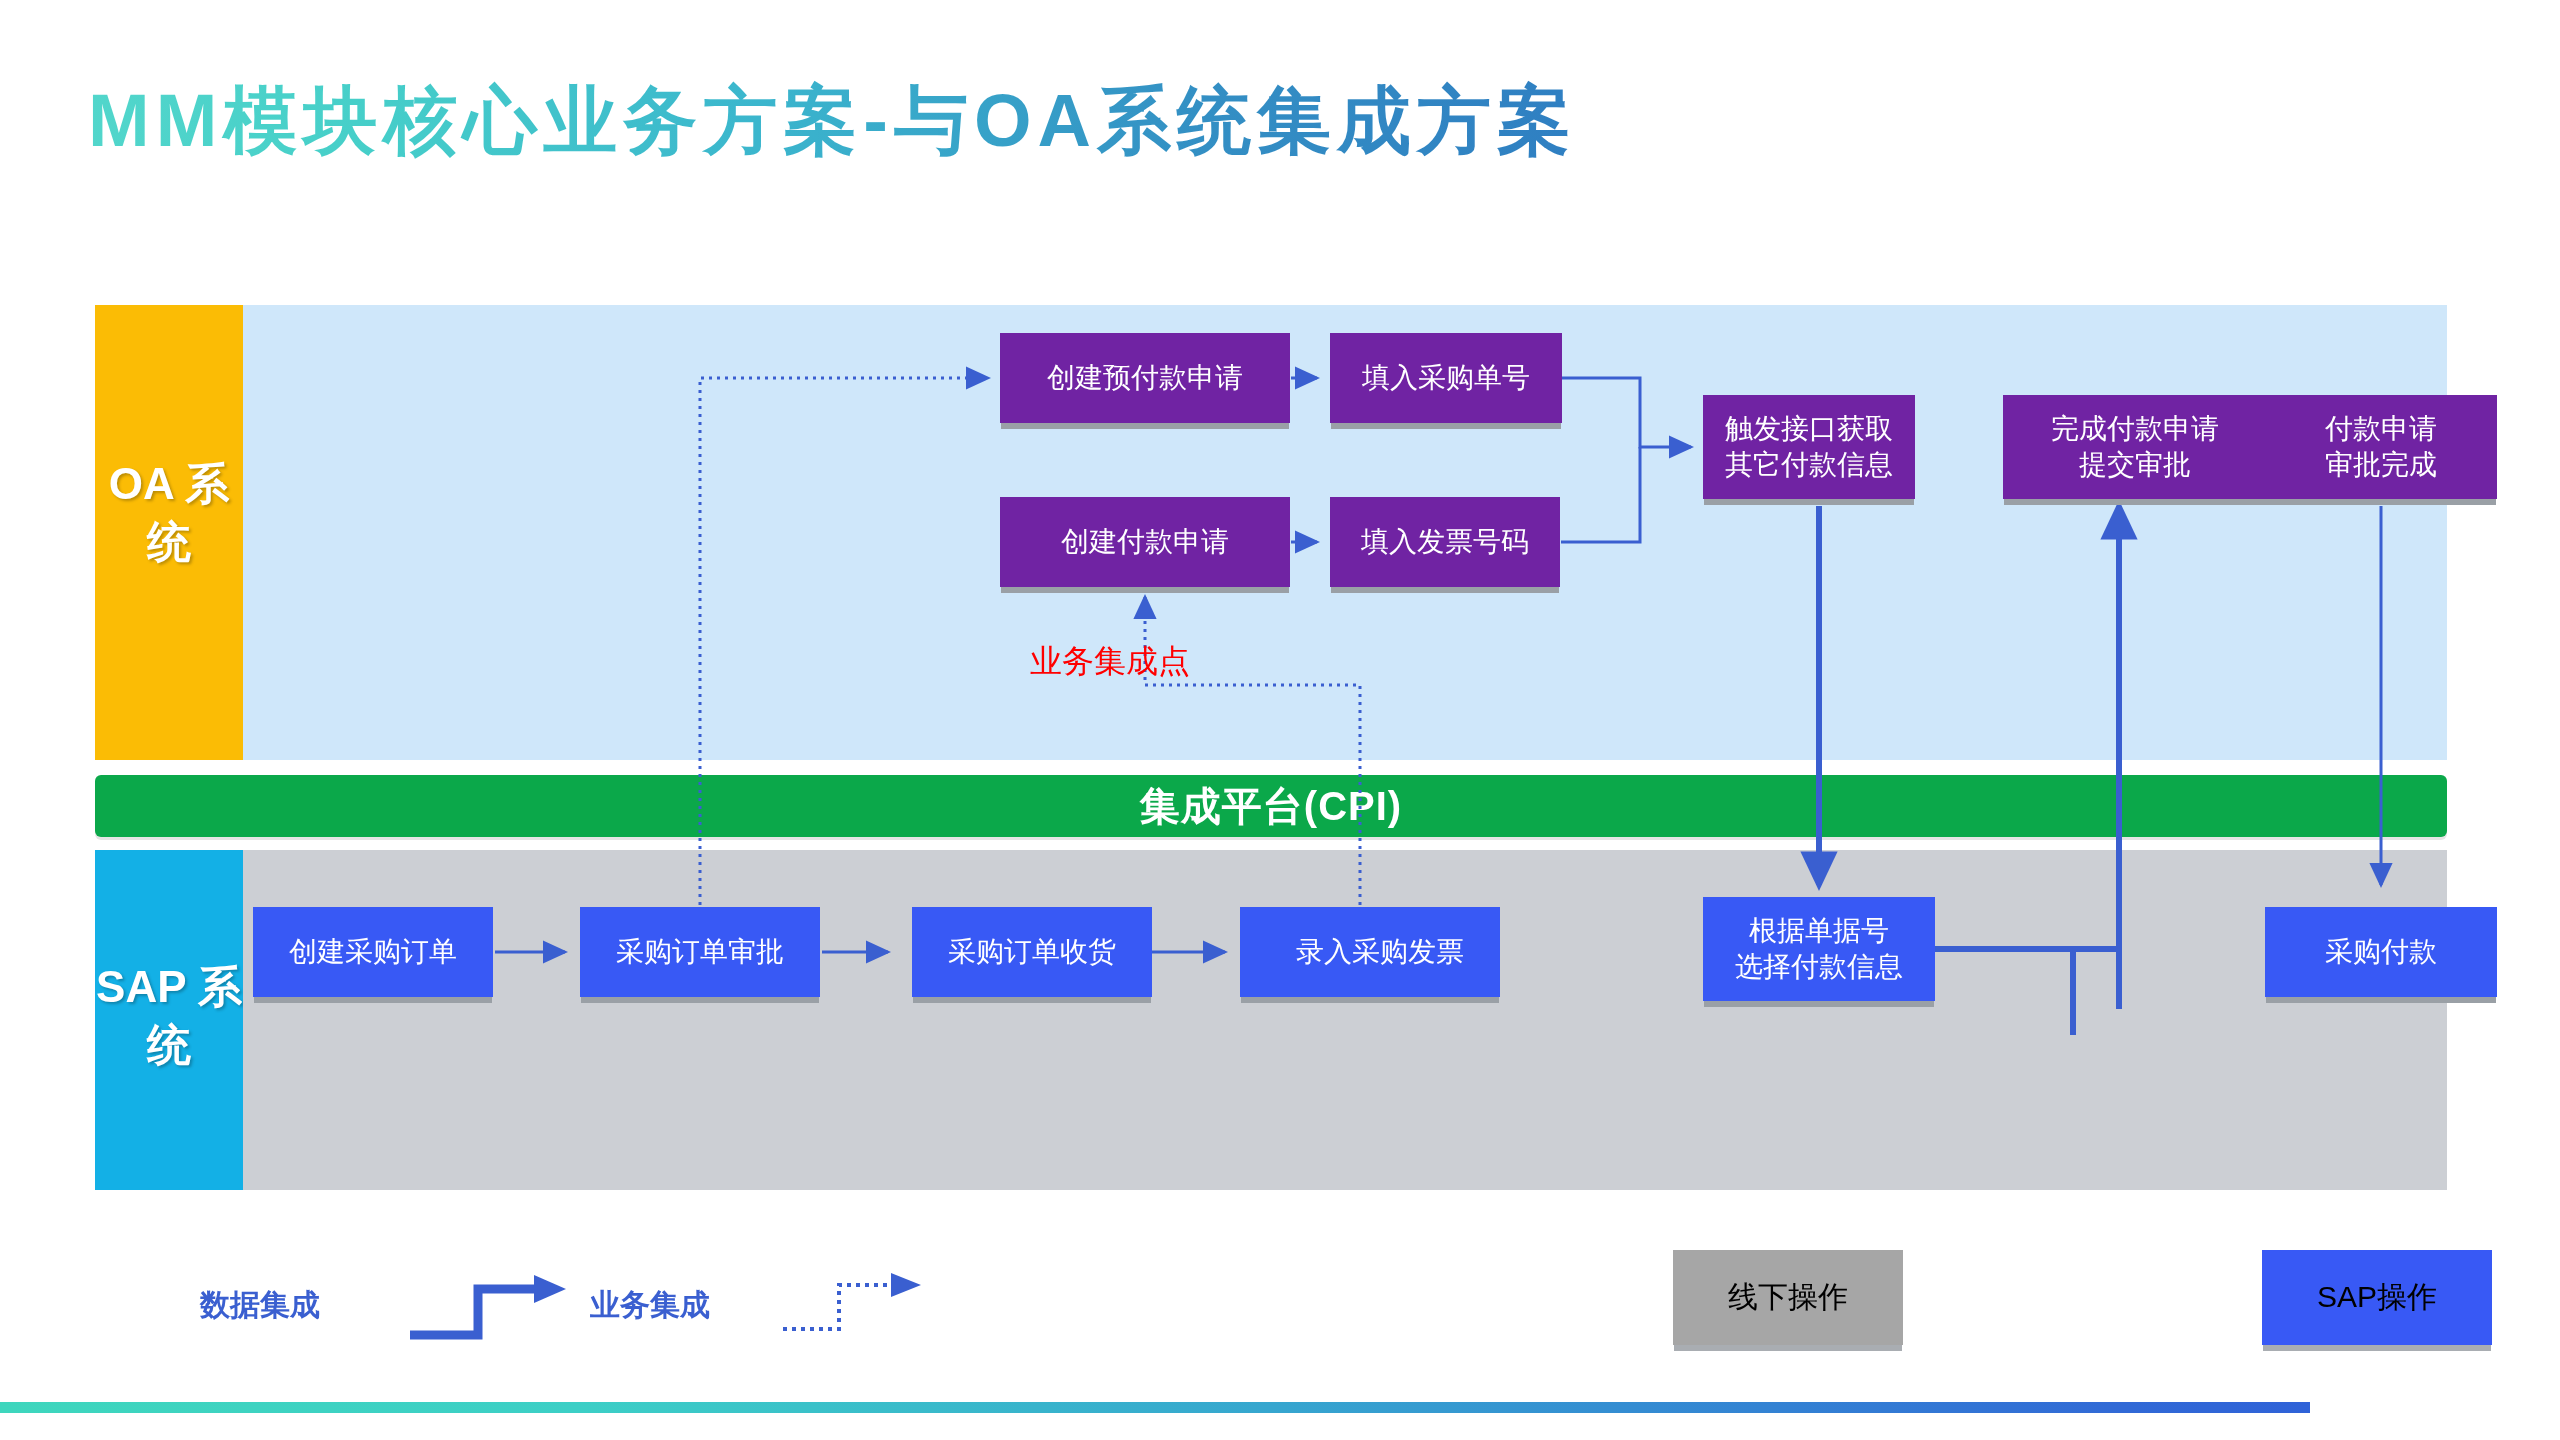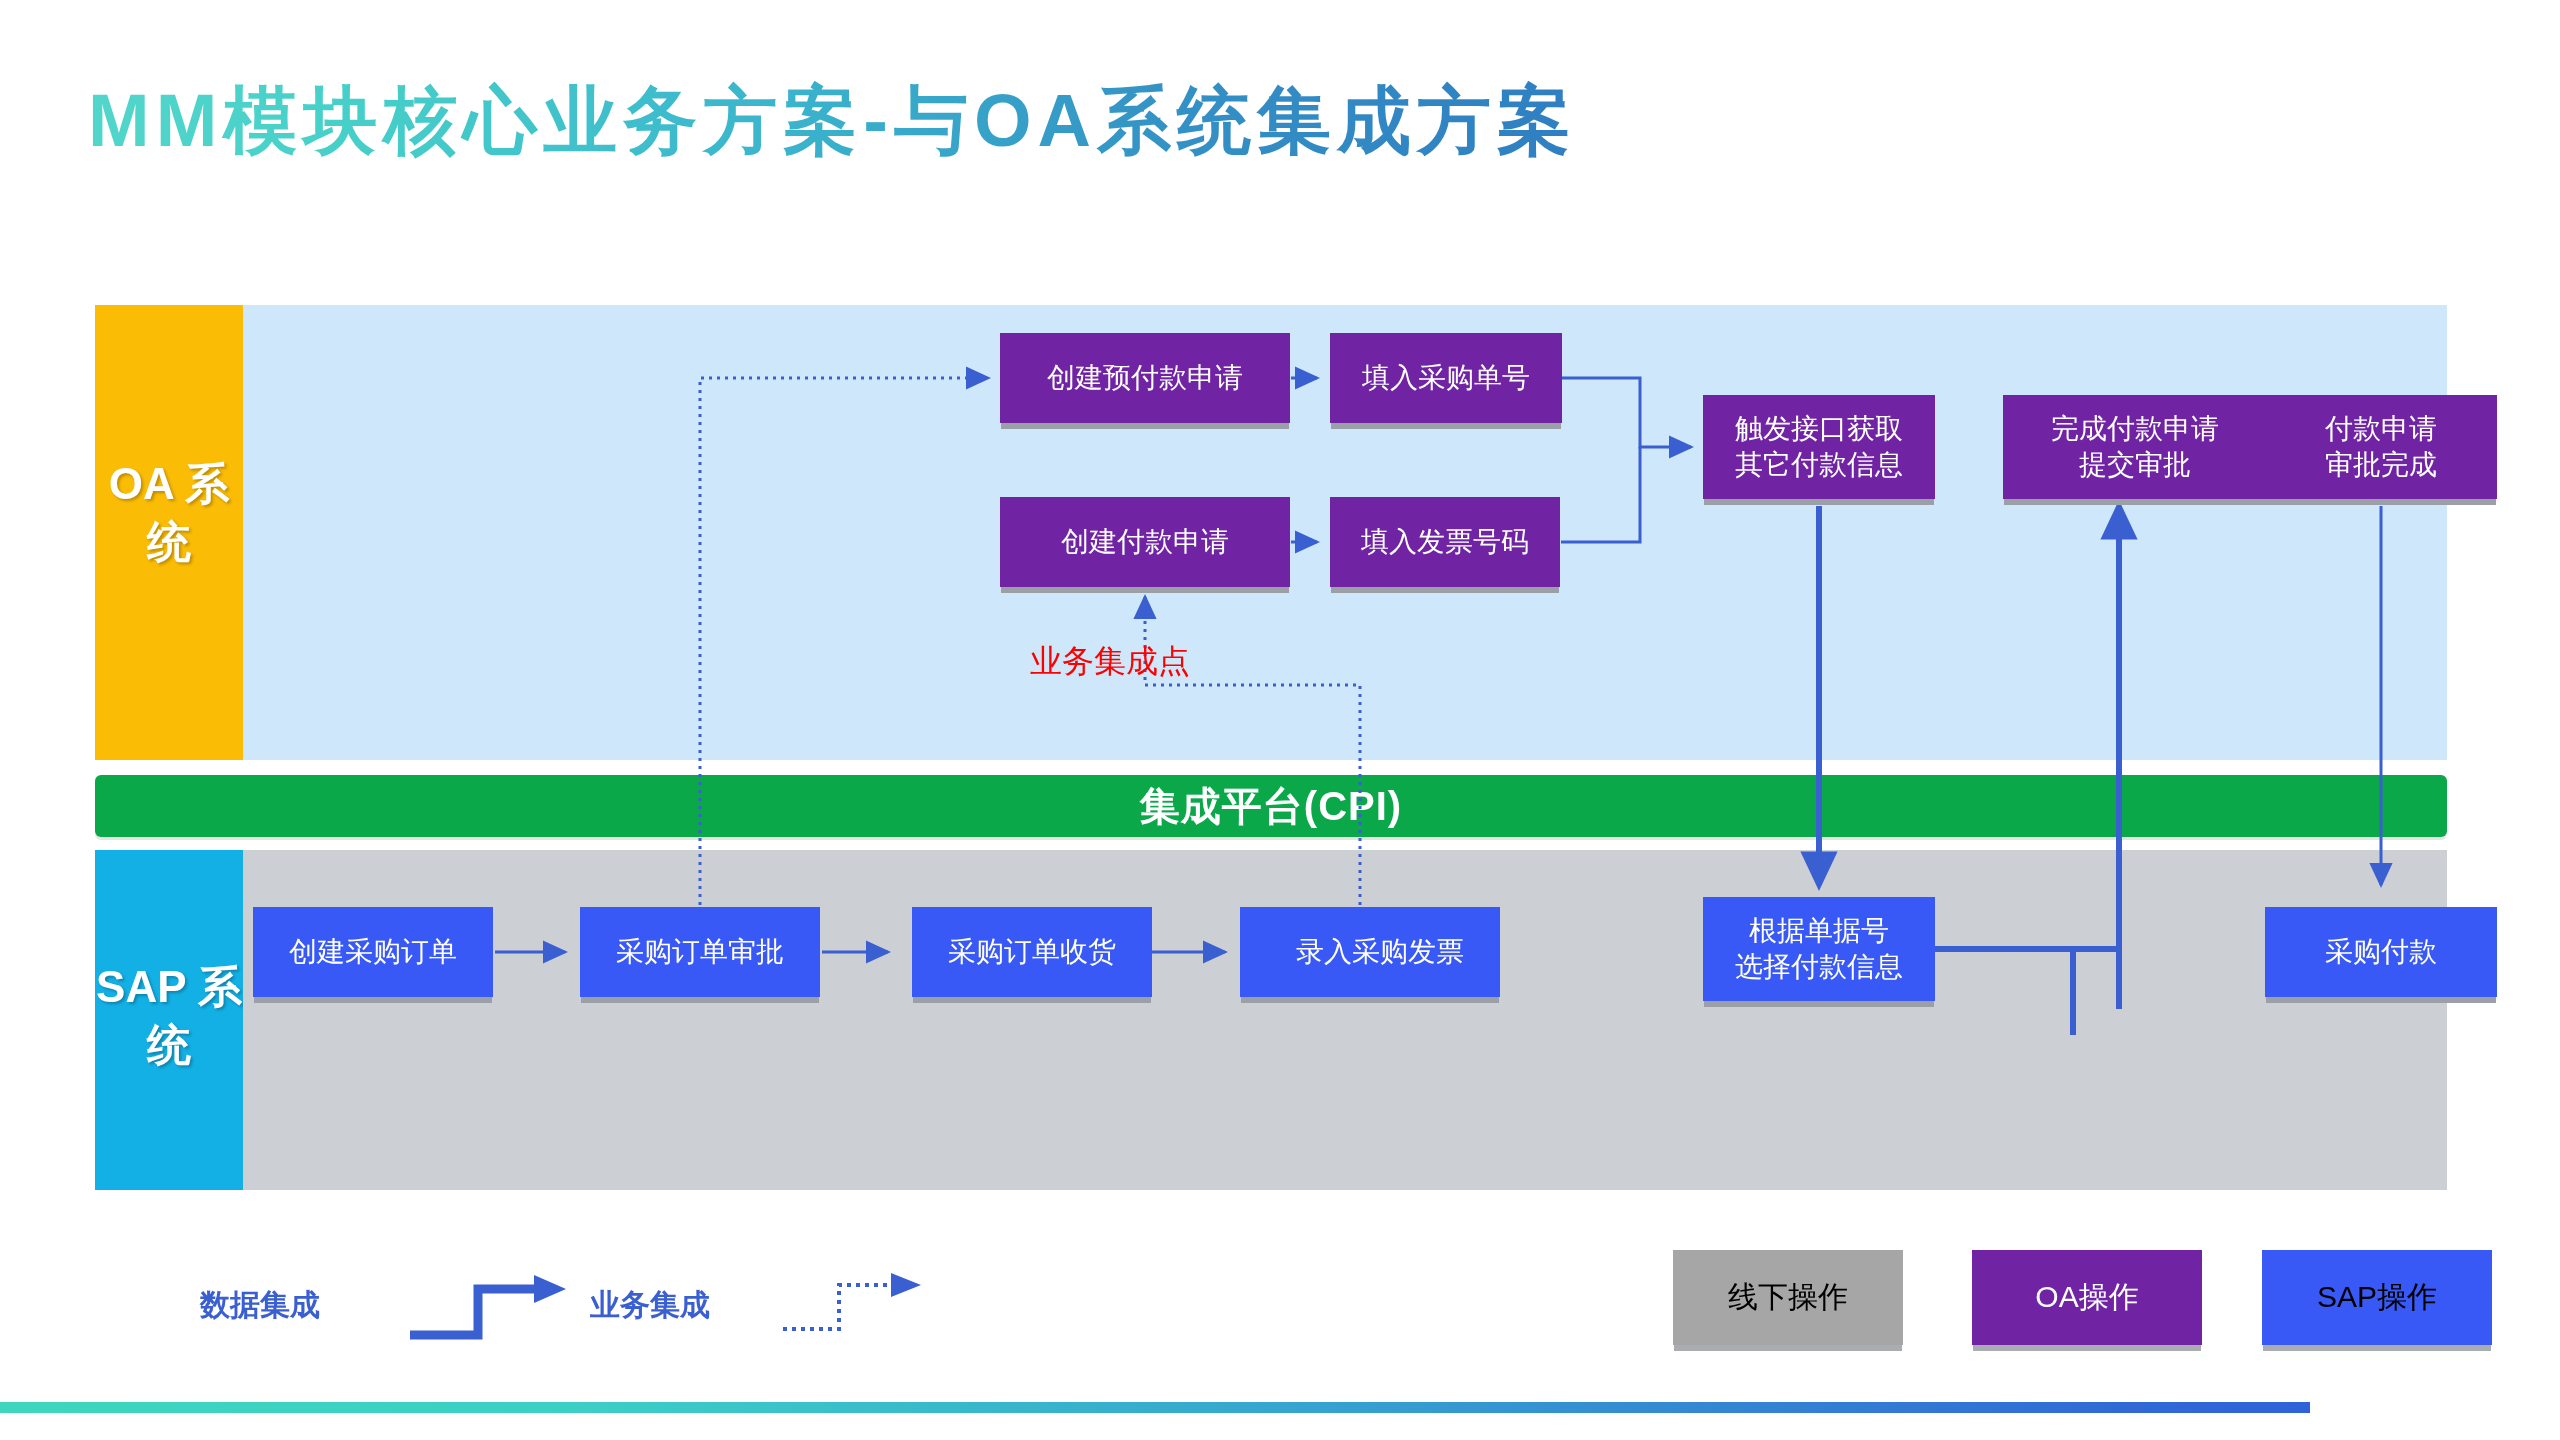--- a/index.html
+++ b/index.html
@@ -200,21 +200,21 @@
     <span>集成平台(CPI)</span>
   </div>
 
   <div id="integration-point-note" style="left: 935px; top: 335px;">业务集成点</div>
 
   <div id="node-host">
       <div class="node oa" id="oa-create-prepayment-request" style="left: 905px; top: 28px; width: 290px; height: 90px;">创建预付款申请</div>
       <div class="node oa" id="oa-fill-po-number" style="left: 1235px; top: 28px; width: 232px; height: 90px;">填入采购单号</div>
       <div class="node oa" id="oa-create-payment-request" style="left: 905px; top: 192px; width: 290px; height: 90px;">创建付款申请</div>
       <div class="node oa" id="oa-fill-invoice-number" style="left: 1235px; top: 192px; width: 230px; height: 90px;">填入发票号码</div>
-      <div class="node oa" id="oa-trigger-interface" style="left: 1608px; top: 90px; width: 232px; height: 104px;">触发接口获取
+      <div class="node oa" id="oa-trigger-interface" style="left: 1608px; top: 90px; width: 212px; height: 104px;">触发接口获取
 其它付款信息</div>
       <div class="node oa" id="oa-submit-approval" style="left: 1908px; top: 90px; width: 264px; height: 104px;">完成付款申请
 提交审批</div>
       <div class="node oa" id="oa-approval-complete" style="left: 2170px; top: 90px; width: 232px; height: 104px;">付款申请
 审批完成</div>
       <div class="node sap" id="sap-create-po" style="left: 158px; top: 602px; width: 240px; height: 90px;">创建采购订单</div>
       <div class="node sap" id="sap-po-approval" style="left: 485px; top: 602px; width: 240px; height: 90px;">采购订单审批</div>
       <div class="node sap" id="sap-po-goods-receipt" style="left: 808px; top: 602px; width: 240px; height: 90px; margin-left: 9px;">采购订单收货</div>
       <div class="node sap" id="sap-enter-invoice" style="left: 1145px; top: 602px; width: 240px; height: 90px; padding-left: 20px;">录入采购发票</div>
       <div class="node sap" id="sap-select-payment-info" style="left: 1608px; top: 592px; width: 232px; height: 104px;">根据单据号
@@ -237,21 +237,18 @@
     <div class="legend-arrow-label" style="left:0;top:18px;">业务集成</div>
     <svg width="190" height="80" style="position:absolute;left:185px;top:0;">
       <path d="M8,62 L64,62 L64,18 L120,18" stroke="#3a5fd0" stroke-width="4" fill="none" stroke-dasharray="4,5"></path>
       <path d="M116,6 L146,18 L116,30 z" fill="#3a5fd0"></path>
     </svg>
   </div>
 
   <div class="legend-chip" id="legend-chip-offline" style="left:1673px;top:5px;">
     <span>线下操作</span>
   </div>
-  <div class="legend-chip" id="legend-chip-oa" style="left:1972px;top:5px;">
-    <span>OA操作</span>
-  </div>
   <div class="legend-chip" id="legend-chip-sap" style="left:2262px;top:5px;">
     <span>SAP操作</span>
   </div>
 </div>
 
 <div id="bottom-rule"></div>
 
 </body></html>

